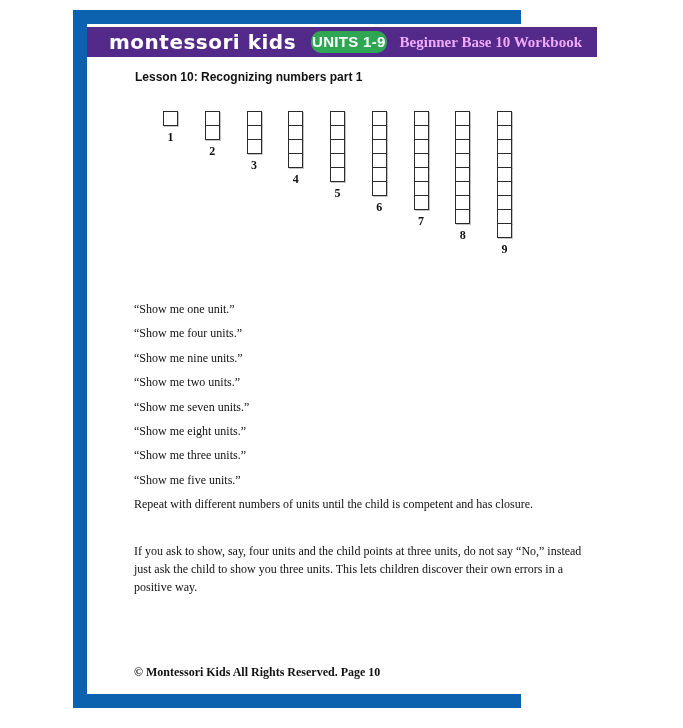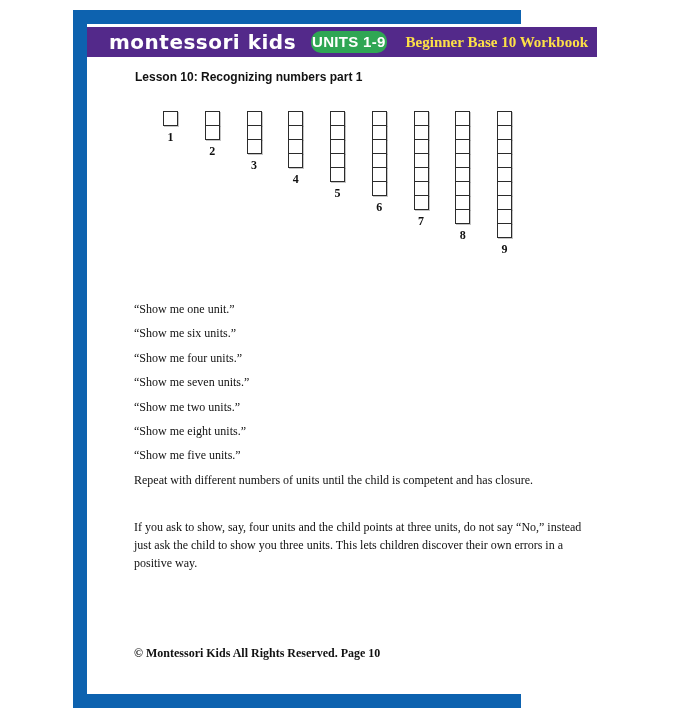--- a/index.html
+++ b/index.html
@@ -29,23 +29,23 @@
   }
   .badge {
     margin-left:15px;
     background:#2fa654; color:#ffffff;
     font-family:"Liberation Sans", sans-serif;
     font-weight:bold; font-size:15px; letter-spacing:0.3px;
     padding:3px 1px 4px; border-radius:10px; line-height:1;
     white-space:nowrap;
   }
   .subtitle {
-    margin-left:auto; margin-right:9px;
+    margin-left:auto; margin-right:15px;
     font-family:"Liberation Serif", serif;
-    font-weight:bold; font-size:15px; color:#fde047;
+    font-weight:bold; font-size:15px; color:#f0abfc;
     white-space:nowrap; line-height:1;
   }
 
   
   .lesson-title {
     margin:13px 0 0 48px;
     font-family:"Liberation Sans", sans-serif;
     font-weight:bold; font-size:12px; line-height:14px;
   }
 
@@ -71,21 +71,21 @@
   }
   .repeat-line {
     font-size:12px; line-height:12px; margin:3px 0 15px 0;
   }
   .note-para {
     font-size:12px; line-height:18px; width:458px; white-space:pre-line;margin-top:32px;
   }
 
   
   .footer {
-    position:absolute; left:47px; bottom:33px;
+    position:absolute; left:47px; bottom:14px;
     font-size:12px; font-weight:bold;
     font-family:"Liberation Serif", serif; white-space:nowrap;
   }
 </style>
 </head>
 <body>
 
 <div class="frame">
   <div class="page">
 
@@ -186,25 +186,26 @@
             <div class="unit-cell"></div>
             <div class="unit-cell"></div>
           </div>
           <div class="tower-label">9</div>
         </div>
       </div>
 
     <div class="text-block">
       <div>
           <p class="prompt-line">“Show me one unit.”</p>
-          <p class="prompt-line">“Show me six units.”</p>
           <p class="prompt-line">“Show me four units.”</p>
+          <p class="prompt-line">“Show me nine units.”</p>
+          <p class="prompt-line">“Show me two units.”</p>
           <p class="prompt-line">“Show me seven units.”</p>
-          <p class="prompt-line">“Show me two units.”</p>
           <p class="prompt-line">“Show me eight units.”</p>
+          <p class="prompt-line">“Show me three units.”</p>
           <p class="prompt-line">“Show me five units.”</p>
         </div>
       <p class="repeat-line">Repeat with different numbers of units until the child is competent and has closure.</p>
       <p class="note-para">If you ask to show, say, four units and the child points at three units, do not say “No,” instead
 just ask the child to show you three units. This lets children discover their own errors in a
 positive way.</p>
     </div>
 
     <div class="footer">© Montessori Kids All Rights Reserved. Page 10</div>
 

